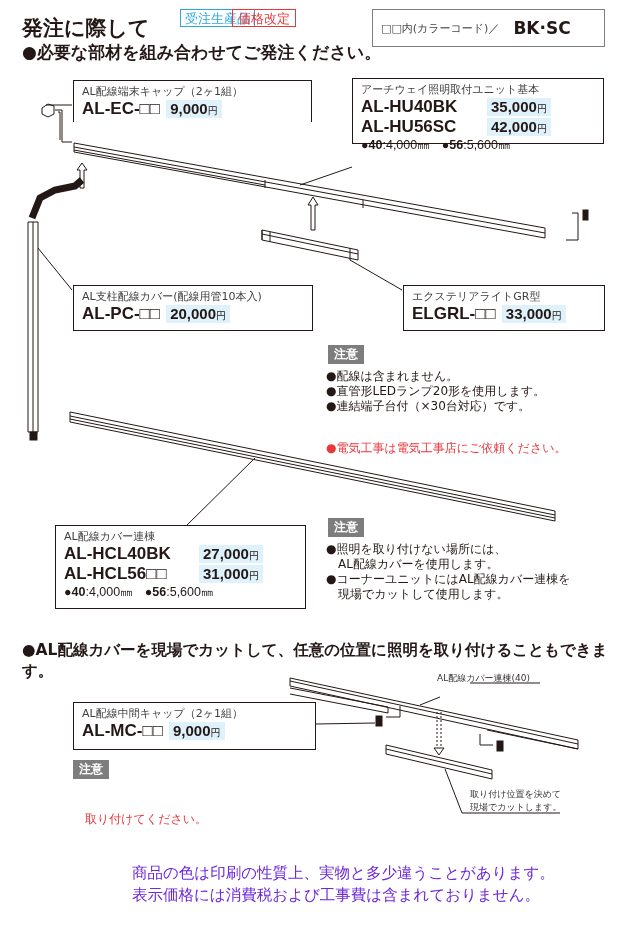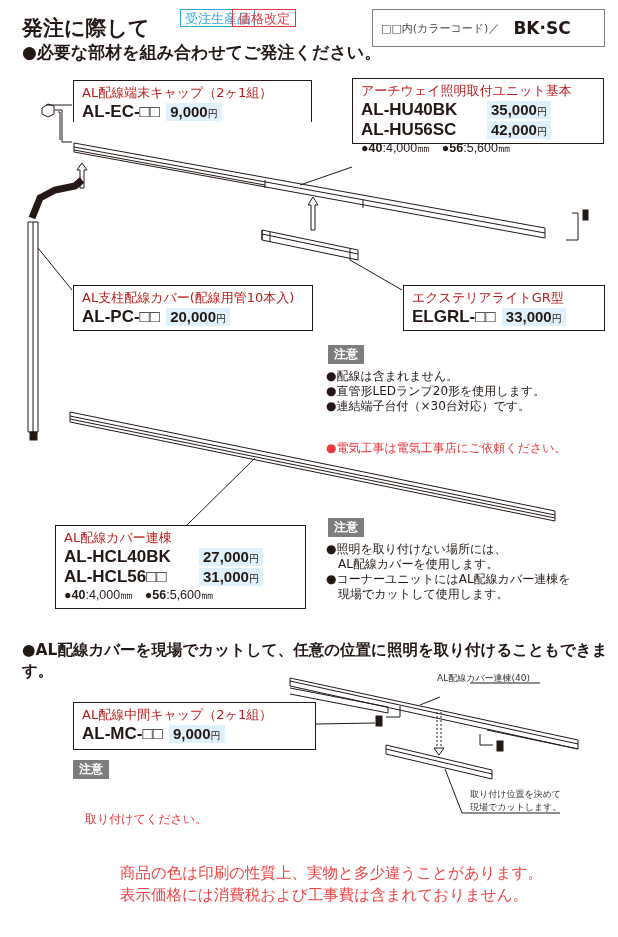--- a/index.html
+++ b/index.html
@@ -9,32 +9,32 @@
   .title { left: 22px; top: 14px; font-size: 21px; font-weight: bold; letter-spacing: 0px; }
   .tag { top: 9px; height: 18px; line-height: 18px; font-size: 13px; padding: 0 4px; box-sizing: border-box; border: 1.5px solid; }
   .tag-blue { left: 180px; color: #29a7df; border-color: #29a7df; }
   .tag-red { left: 232px; color: #e8383d; border-color: #e8383d; width: 64px; text-align:center; }
   .color-code-box { left: 372px; top: 9px; width: 233px; height: 38px; border: 1.5px solid #7d7d7d; box-sizing: border-box;
                     display: flex; align-items: center; padding-left: 8px; gap: 12px; }
   .color-code-box .small { font-size: 11px; color: #444; }
   .color-code-box .big { font-size: 17px; font-weight: bold; margin-left: 2px; text-align: right; }
   .h2 { font-size: 17px; font-weight: bold; }
   .box { border: 1.5px solid #231815; background: #fff; box-sizing: border-box; padding: 3px 8px 0 8px; }
-  .box .name { font-size: 13px; color: #b91c1c; white-space: nowrap; }
+  .box .name { font-size: 11px; color: #404040; white-space: nowrap; }
   .box .row { display: flex; align-items: baseline; white-space: nowrap; }
   .box .code { font-size: 17px; font-weight: bold; font-family: "Liberation Sans", sans-serif; }
   .box .price { font-size: 15px; font-weight: bold; background: #dff1fb; padding: 0 4px; font-family: "Liberation Sans", sans-serif; }
   .box .price .yen { font-size: 10px; font-weight: normal; }
   .box .len { font-size: 12.5px; font-family: "Liberation Sans", sans-serif; }
   .box .len b { font-weight: bold; }
   .note-badge { background: #7d7d7d; color: #fff; font-size: 12px; font-weight: bold; padding: 1px 6px; }
   .note-list { font-size: 12px; line-height: 15px; color: #231815; }
   .note-list .red { color: #e8383d; margin-top: 27px; }
   .note-list div { white-space: nowrap; }
-  .footer { font-size: 15.5px; line-height: 22px; color: #ef4444; }
+  .footer { font-size: 15.5px; line-height: 22px; color: #6d28d9; margin-left: 12px; }
   svg { position: absolute; left: 0; top: 0; }
 </style>
 </head>
 <body>
 
 <svg width="618" height="937">
   <g fill="none" stroke="#231815" stroke-width="1">
 
     <line x1="46" y1="105" x2="72" y2="105"></line>
     <line x1="300" y1="185" x2="352" y2="167"></line>

